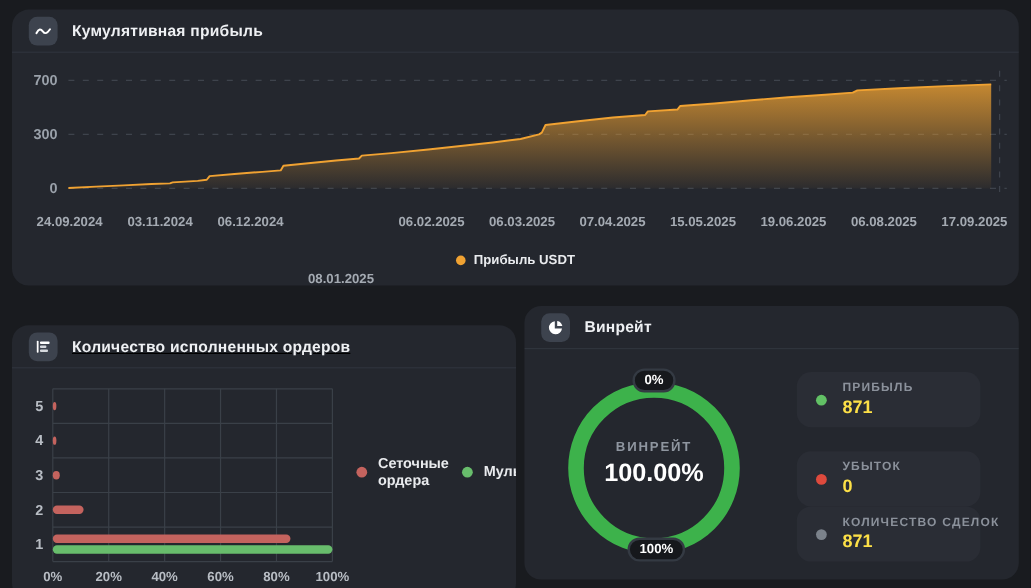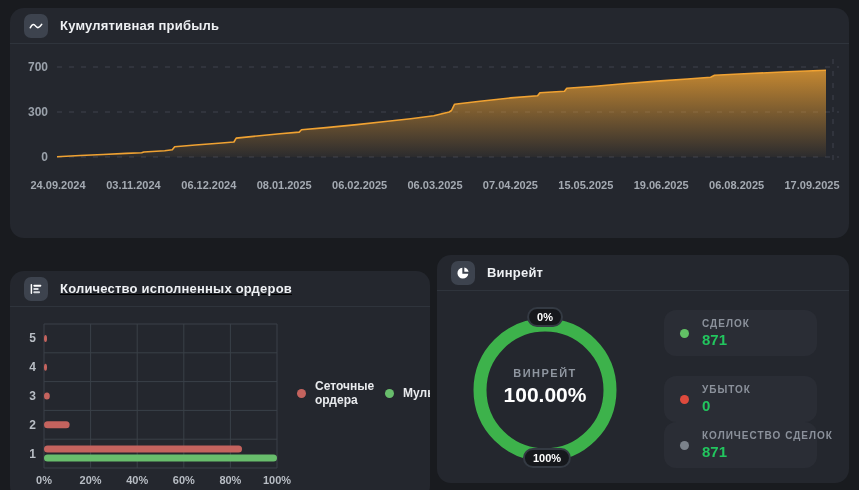--- a/index.html
+++ b/index.html
@@ -44,21 +44,21 @@
         border:2px solid #343a43;border-radius:11px;padding:2px 8px;font-size:11px;
         font-weight:800;color:#fff;white-space:nowrap;}
   .badge-top{left:108px;top:62px;}
   .badge-bottom{left:110px;top:203px;}
 
   .stat-card{position:absolute;left:227px;width:153px;height:46px;background:#2a2d35;
         border-radius:12px;display:flex;align-items:center;padding-left:16px;box-sizing:border-box;}
   .stat-dot{width:9px;height:9px;border-radius:50%;flex:0 0 auto;}
   .stat-text{margin-left:13px;display:flex;flex-direction:column;gap:2px;min-width:0;}
   .stat-label{font-size:10px;font-weight:700;letter-spacing:1px;color:#8b919b;white-space:nowrap;}
-  .stat-value{font-size:15px;font-weight:800;color:#22c55e;}
+  .stat-value{font-size:15px;font-weight:800;color:#fde047;}
 </style>
 </head>
 <body>
 
 <div class="stage">
 
   <section class="panel" id="panel-cumulative">
     <div class="panel-header">
       <span class="icon-chip">
         <svg width="16" height="16" viewBox="0 0 24 24" fill="none">
@@ -70,21 +70,21 @@
 
     <div>
         <span class="y-tick" style="top: 149px;">0</span>
         <span class="y-tick" style="top: 104px;">300</span>
         <span class="y-tick" style="top: 59px;">700</span>
       </div>
     <div>
         <span class="x-tick" style="left: 48px;">24.09.2024</span>
         <span class="x-tick" style="left: 123.4px;">03.11.2024</span>
         <span class="x-tick" style="left: 198.8px;">06.12.2024</span>
-        <span class="x-tick" style="left: 274.2px;">08.01.2025</span>
+        <span class="x-tick" style="left: 274.2px; margin-top: 48px;">08.01.2025</span>
         <span class="x-tick" style="left: 349.6px;">06.02.2025</span>
         <span class="x-tick" style="left: 425px;">06.03.2025</span>
         <span class="x-tick" style="left: 500.4px;">07.04.2025</span>
         <span class="x-tick" style="left: 575.8px;">15.05.2025</span>
         <span class="x-tick" style="left: 651.2px;">19.06.2025</span>
         <span class="x-tick" style="left: 726.6px;">06.08.2025</span>
         <span class="x-tick" style="left: 802px;">17.09.2025</span>
       </div>
 
     <svg class="chart-svg" width="839" height="160" viewBox="0 0 839 160">
@@ -99,20 +99,24 @@
           <line x1="47" y1="69" x2="829" y2="69" stroke="#3e434c" stroke-width="1" stroke-dasharray="5 7"></line>
           <line x1="47" y1="24" x2="829" y2="24" stroke="#3e434c" stroke-width="1" stroke-dasharray="5 7"></line>
           <line x1="823" y1="16" x2="823" y2="120" stroke="#3e434c" stroke-width="1" stroke-dasharray="5 7"></line>
         </g>
       <g>
           <path d="M47.0 113.7 L70.1 112.5 L93.1 111.5 L116.2 110.4 L131.6 109.8 L133.9 109.0 L154.7 107.7 L162.3 106.8 L164.7 103.8 L185.4 102.0 L208.5 100.2 L223.9 99.0 L226.2 95.1 L246.9 93.0 L270.0 90.8 L289.2 89.1 L291.5 86.7 L316.1 84.6 L346.9 81.6 L377.7 78.3 L400.7 75.8 L423.8 72.8 L439.2 69.0 L441.5 67.5 L444.6 61.2 L470.0 58.2 L500.7 54.9 L527.6 52.8 L529.9 49.8 L554.5 48.3 L556.8 45.3 L585.3 43.2 L616.1 40.5 L646.8 38.1 L677.6 36.0 L700.6 34.2 L704.5 32.3 L739.1 30.5 L777.5 28.8 L816.0 27.3 L 816 114 L 47 114 Z" fill="url(#areaGrad)" stroke="none"></path>
           <path d="M47.0 113.7 L70.1 112.5 L93.1 111.5 L116.2 110.4 L131.6 109.8 L133.9 109.0 L154.7 107.7 L162.3 106.8 L164.7 103.8 L185.4 102.0 L208.5 100.2 L223.9 99.0 L226.2 95.1 L246.9 93.0 L270.0 90.8 L289.2 89.1 L291.5 86.7 L316.1 84.6 L346.9 81.6 L377.7 78.3 L400.7 75.8 L423.8 72.8 L439.2 69.0 L441.5 67.5 L444.6 61.2 L470.0 58.2 L500.7 54.9 L527.6 52.8 L529.9 49.8 L554.5 48.3 L556.8 45.3 L585.3 43.2 L616.1 40.5 L646.8 38.1 L677.6 36.0 L700.6 34.2 L704.5 32.3 L739.1 30.5 L777.5 28.8 L816.0 27.3" fill="none" stroke="#f0a232" stroke-width="1.6" stroke-linejoin="round"></path>
         </g>
     </svg>
 
+    <div class="legend-row">
+      <span class="legend-dot" style="background: rgb(240, 162, 50);"></span>
+      <span class="legend-label">Прибыль USDT</span>
+    </div>
   </section>
 
   <section class="panel" id="panel-orders">
     <div class="panel-header">
       <span class="icon-chip">
         <svg width="16" height="16" viewBox="0 0 24 24" fill="none">
           <rect x="4" y="4.5" width="2.2" height="15" rx="1" fill="#fff"></rect>
           <rect x="8" y="5.5" width="12" height="3" rx="1.2" fill="#fff"></rect>
           <rect x="8" y="10.5" width="8" height="3" rx="1.2" fill="#d6d9de"></rect>
           <rect x="8" y="15.5" width="10" height="3" rx="1.2" fill="#d6d9de"></rect>
@@ -187,21 +191,21 @@
     </svg>
 
     <div class="donut-center-label">ВИНРЕЙТ</div>
     <div class="donut-center-value">100.00%</div>
     <div class="donut-badge badge-top">0%</div>
     <div class="donut-badge badge-bottom">100%</div>
 
     <div class="stat-card" style="top:55px">
       <span class="stat-dot" style="background: rgb(98, 193, 101);"></span>
       <span class="stat-text">
-        <span class="stat-label">СДЕЛОК</span>
+        <span class="stat-label">ПРИБЫЛЬ</span>
         <span class="stat-value">871</span>
       </span>
     </div>
     <div class="stat-card" style="top:121px">
       <span class="stat-dot" style="background: rgb(222, 74, 61);"></span>
       <span class="stat-text">
         <span class="stat-label">УБЫТОК</span>
         <span class="stat-value">0</span>
       </span>
     </div>

